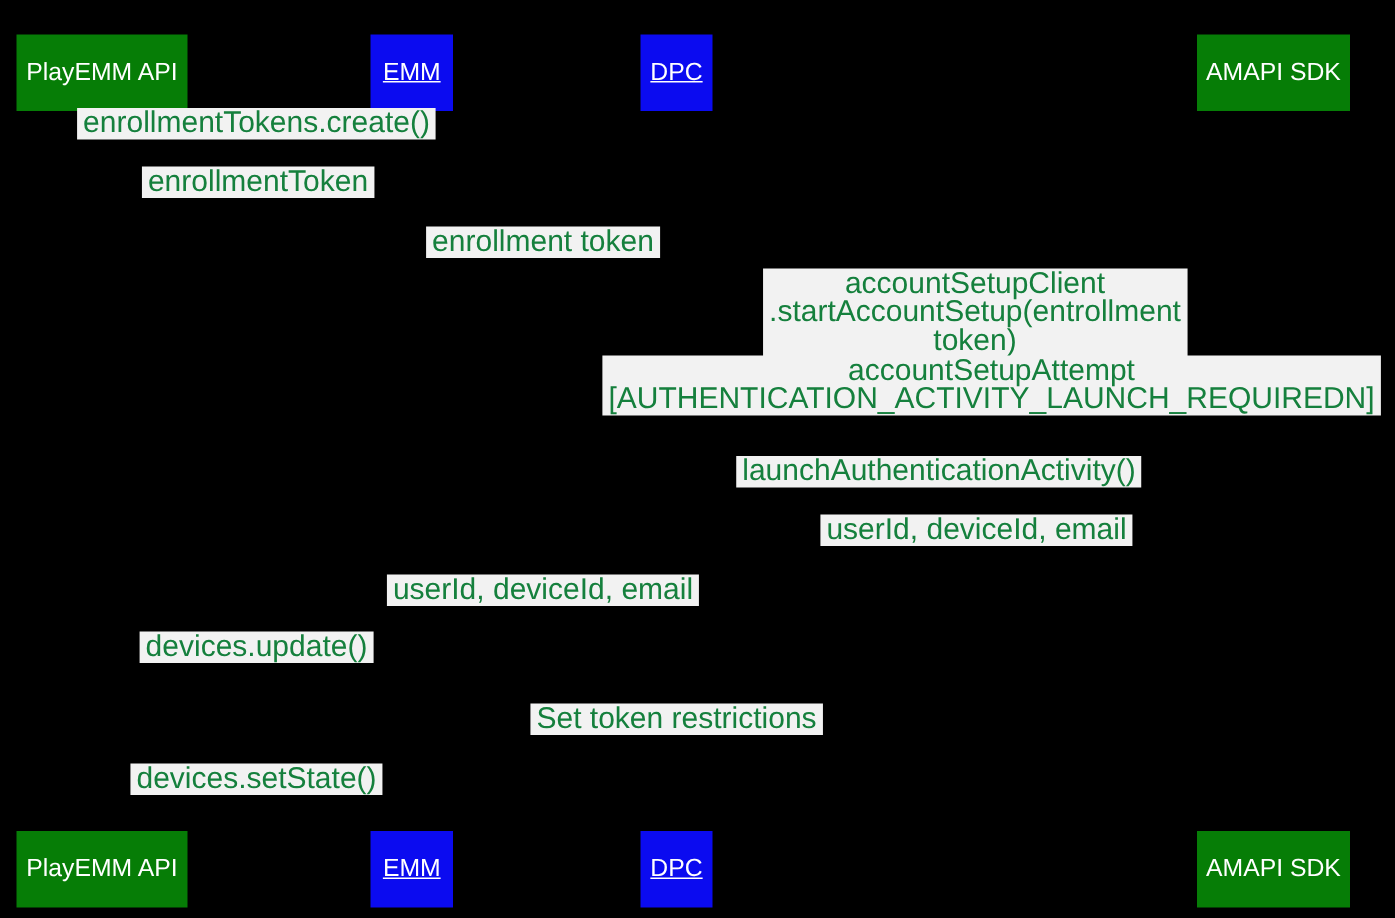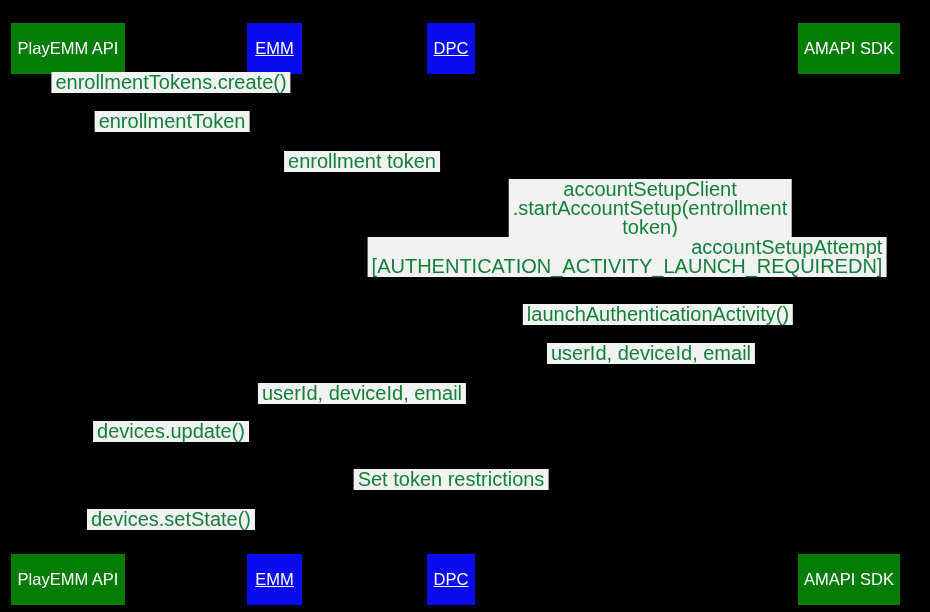--- a/index.html
+++ b/index.html
@@ -60,22 +60,22 @@
     font-size: 20px;
     line-height: 19px;
     padding: 1px 4px;
     white-space: pre-line;
     text-align: center;
   }
   .m1  { left: 171px; top: 72px; }
   .m2  { left: 172px; top: 111px; }
   .m3  { left: 362px; top: 151px; }
   .m4  { left: 650px; top: 179px; }
-  .m5  { left: 627px; top: 237px; text-align: right; }
-  .m6  { left: 658px; top: 304px; }
+  .m5  { left: 661px; top: 237px; }
+  .m6  { left: 626px; top: 304px; }
   .m7  { left: 651px; top: 343px; }
   .m8  { left: 362px; top: 383px; }
   .m9  { left: 171px; top: 421px; }
   .m10 { left: 451px; top: 469px; }
   .m11 { left: 171px; top: 509px; }
 </style>
 </head>
 <body>
 
 <div class="stage">

